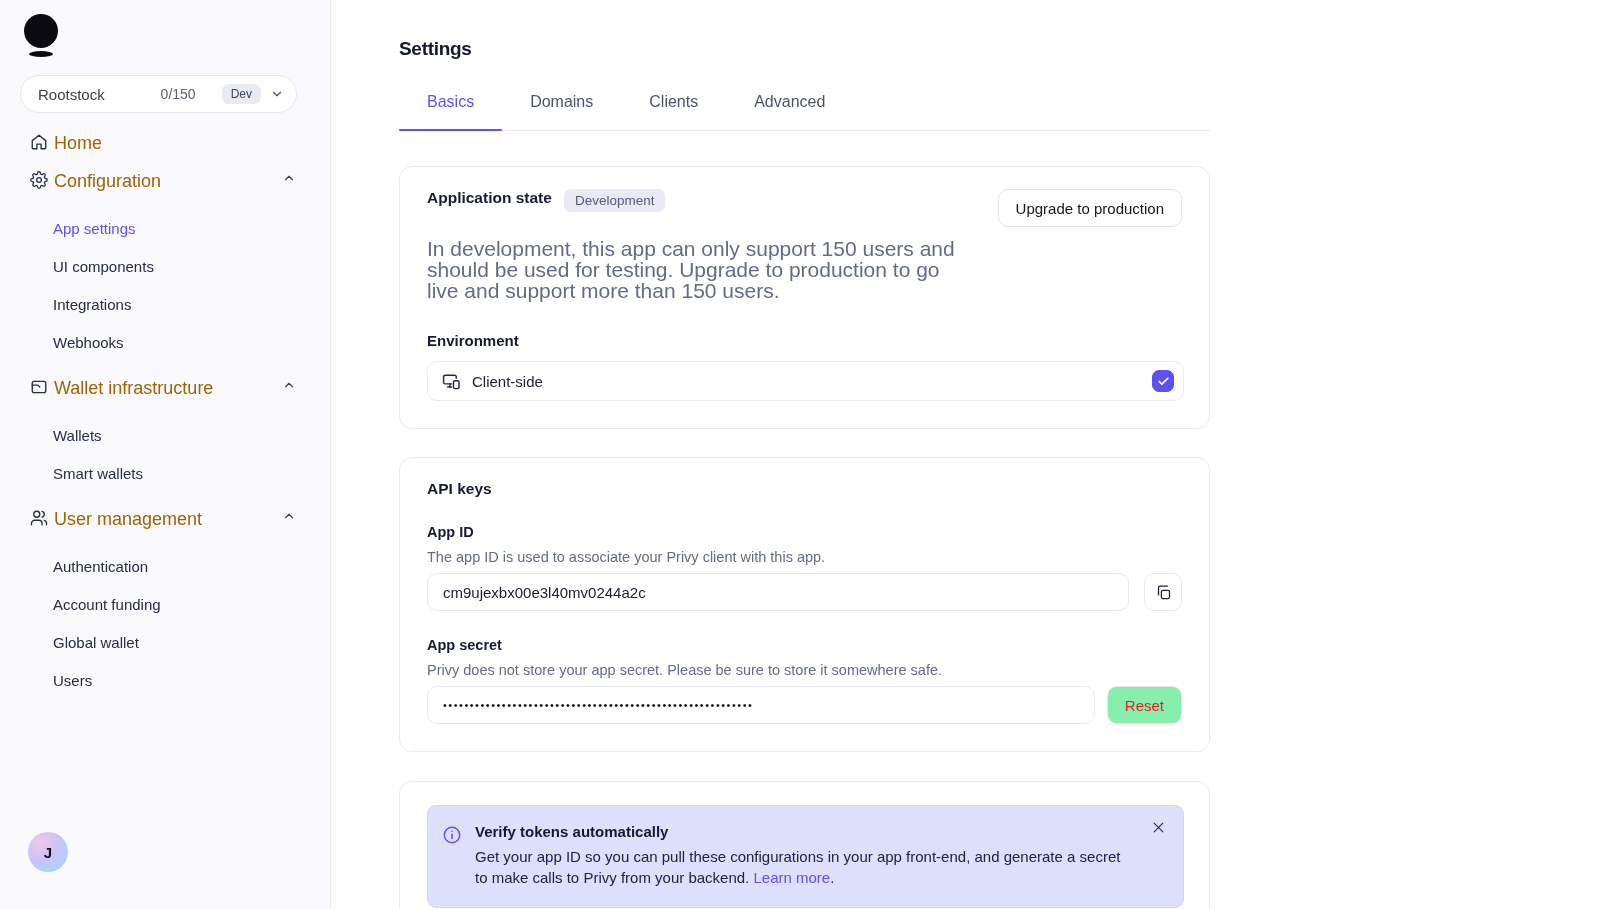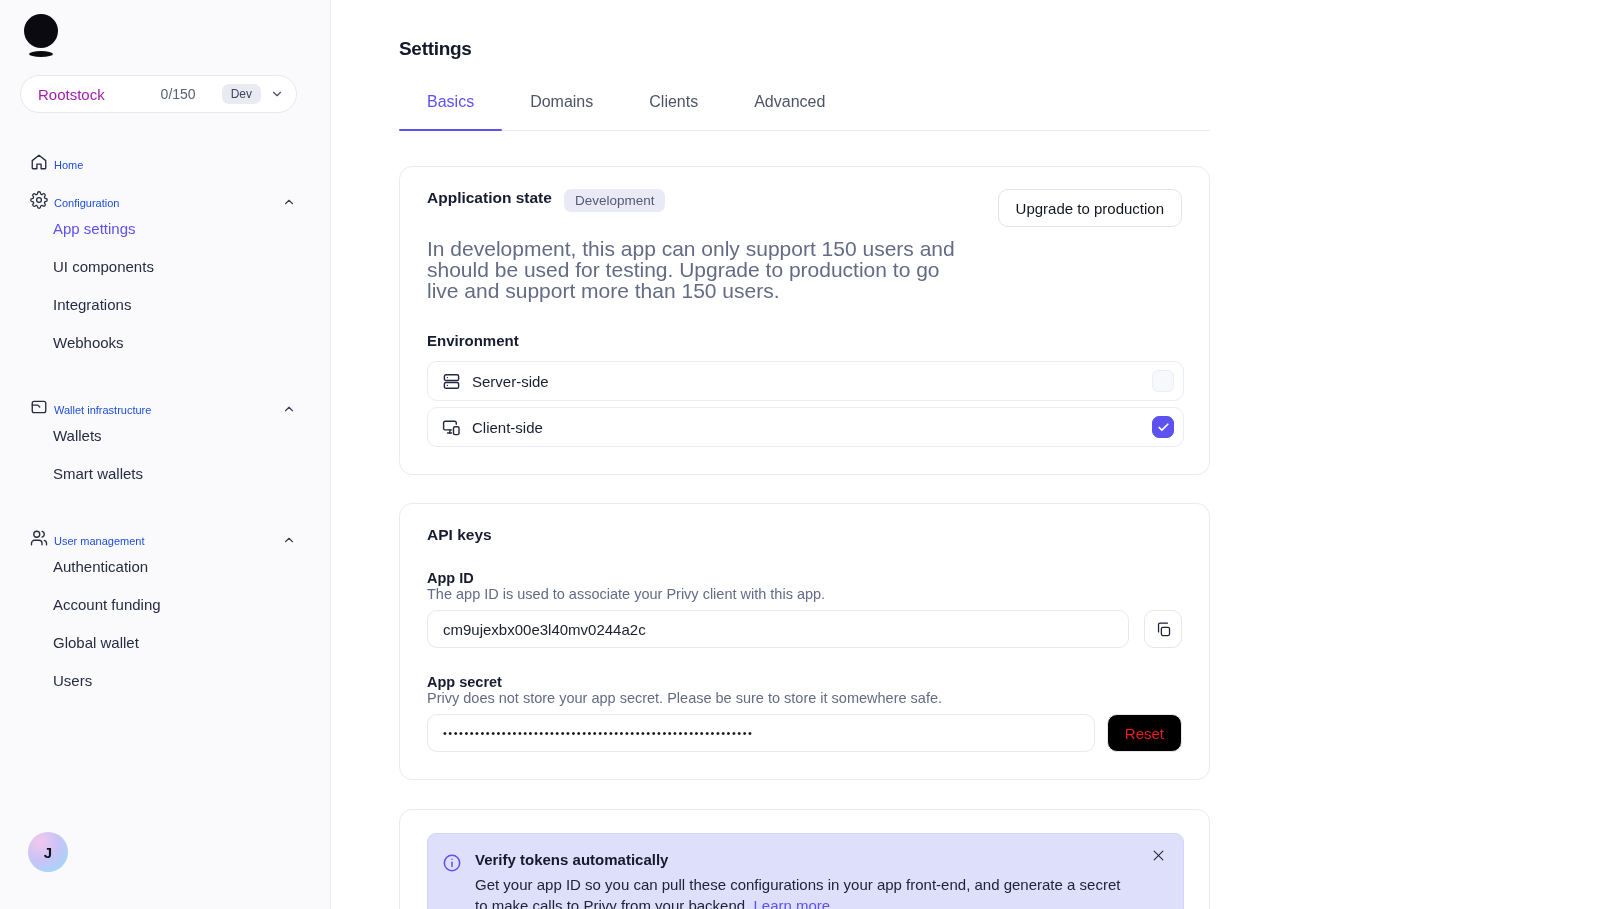--- a/index.html
+++ b/index.html
@@ -26,35 +26,35 @@
   .workspace-pill {
     position:absolute; top:75px; left:20px;
     width:277px; height:38px;
     background:#ffffff;
     border:1px solid #E7E8EF;
     border-radius:19px;
     display:flex; align-items:center;
     padding:0 12px 0 17px;
     cursor:pointer;
   }
-  .workspace-name { font-size:15px; font-weight:500; color:#a21caf; }
+  .workspace-name { font-size:15px; font-weight:500; color:#404040; }
   .workspace-usage { margin-left:auto; font-size:14px; color:#5A6078; }
   .env-badge {
     margin-left:26px;
     background:#E9EAF2; color:#3E445C;
     font-size:12px; font-weight:500;
     padding:3px 9px; border-radius:7px;
   }
   .workspace-pill svg { margin-left:9px; }
 
   .nav { position:absolute; top:133px; left:20px; right:20px; }
   .nav-item {
-    display:flex; align-items:flex-end;
+    display:flex; align-items:flex-start;
     height:38px; padding:0 14px 0 10px;
-    font-size:11px; color:#1d4ed8;
+    font-size:18px; color:#a16207;
     border-radius:8px; cursor:pointer;
   }
   .nav-item .nicon { display:flex; width:18px; margin-right:6px; color:#272C42; }
   .nav-item .chev { margin-left:auto; display:flex; color:#3A4058; }
   .nav-sub {
     display:flex; align-items:center;
     height:38px; padding-left:33px;
     font-size:15px; color:#272C42;
     cursor:pointer; border-radius:8px;
   }
@@ -124,38 +124,38 @@
     margin-left:auto; width:22px; height:22px; border-radius:6px;
     cursor:pointer;
   }
   .checkbox.unchecked { background:#F7F8FC; border:1px solid #EDEEF4; }
   .checkbox.checked {
     background:#5D51F0; border:1px solid #5D51F0; border-radius:7px;
     display:flex; align-items:center; justify-content:center;
   }
 
   .field-label { margin-top:26px; font-size:14.5px; font-weight:700; color:#181C30; }
-  .field-desc { font-size:14.5px; color:#646B86; }
+  .field-desc { margin-top:9px; font-size:14.5px; color:#646B86; }
   .field-row { display:flex; margin-top:8px; align-items:center; }
   .text-input {
     height:38px; border:1px solid #E8E9F0; border-radius:10px;
     font-family:inherit; font-size:15px; color:#1B1F30;
     padding:0 15px; background:#fff; outline:none;
   }
   .appid-input { width:706px; }
   .secret-input { width:671px; font-size:11px; letter-spacing:1.5px; color:#13161F; }
   .copy-btn {
     margin-left:15px; width:38px; height:38px;
     border:1px solid #E6E7ED; border-radius:10px; background:#fff;
     display:flex; align-items:center; justify-content:center;
     color:#1E2236; cursor:pointer;
   }
   .reset-btn {
     margin-left:12px; height:38px; padding:0 17px;
-    border:1px solid #E6E7ED; border-radius:10px; background:#000000;
+    border:1px solid #E6E7ED; border-radius:10px; background:#86efac;
     font-family:inherit; font-size:15px; font-weight:500; color:#EB1C24;
     cursor:pointer;
   }
 
   .banner {
     position:relative;
     width:757px; border-radius:9px;
     background:#DEE0FB; border:1px solid #D2D5F8;
     padding:17px 44px 19px 14px;
     display:flex; align-items:flex-start;
@@ -282,32 +282,20 @@
       <section class="card card-1">
         <div class="state-header">
           <span class="card-title">Application state</span>
           <span class="state-badge">Development</span>
           <button class="upgrade-btn">Upgrade to production</button>
         </div>
         <p class="state-desc">In development, this app can only support 150 users and should be used for testing. Upgrade to production to go live and support more than 150 users.</p>
 
         <div class="env-label">Environment</div>
 
-        <div class="env-row">
-          <span class="eicon">
-            <svg width="19" height="19" viewBox="0 0 24 24" fill="none" stroke="currentColor" stroke-width="1.8" stroke-linecap="round" stroke-linejoin="round">
-                <rect x="3" y="3.5" width="18" height="7.2" rx="2"></rect>
-                <rect x="3" y="13.3" width="18" height="7.2" rx="2"></rect>
-                <line x1="6.8" y1="7.1" x2="6.81" y2="7.1"></line>
-                <line x1="6.8" y1="16.9" x2="6.81" y2="16.9"></line>
-              </svg>
-          </span>
-          <span class="elabel">Server-side</span>
-          <span class="checkbox unchecked"></span>
-        </div>
 
         <div class="env-row">
           <span class="eicon">
             <svg width="19" height="19" viewBox="0 0 24 24" fill="none" stroke="currentColor" stroke-width="1.8" stroke-linecap="round" stroke-linejoin="round">
                 <path d="M18 8V6a2 2 0 0 0-2-2H4a2 2 0 0 0-2 2v7a2 2 0 0 0 2 2h8"></path>
                 <path d="M7 19h5"></path>
                 <path d="M10 15v4"></path>
                 <rect x="14.5" y="11" width="7" height="10" rx="1.8"></rect>
               </svg>
           </span>

